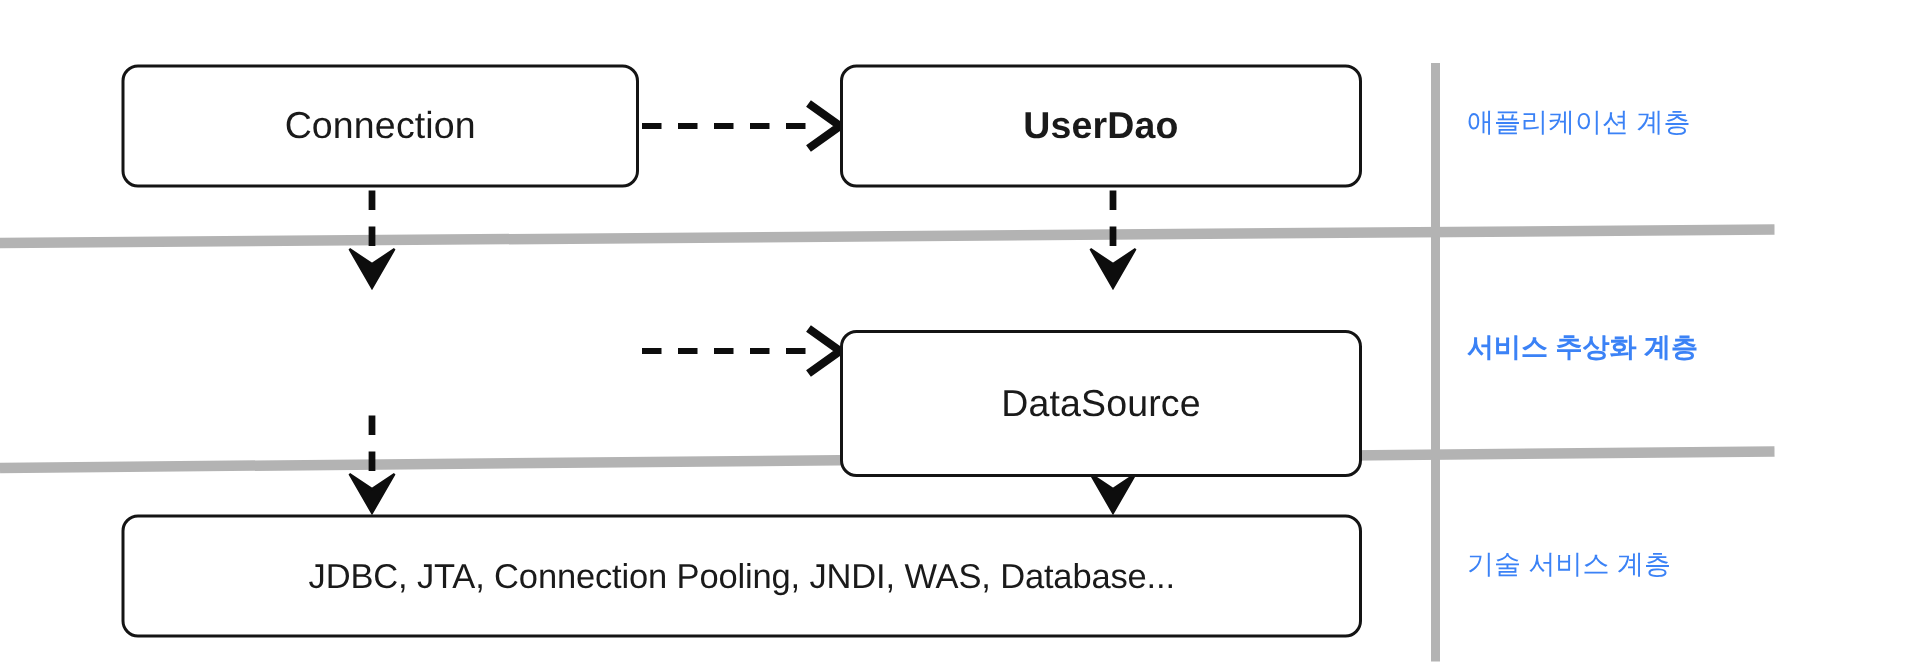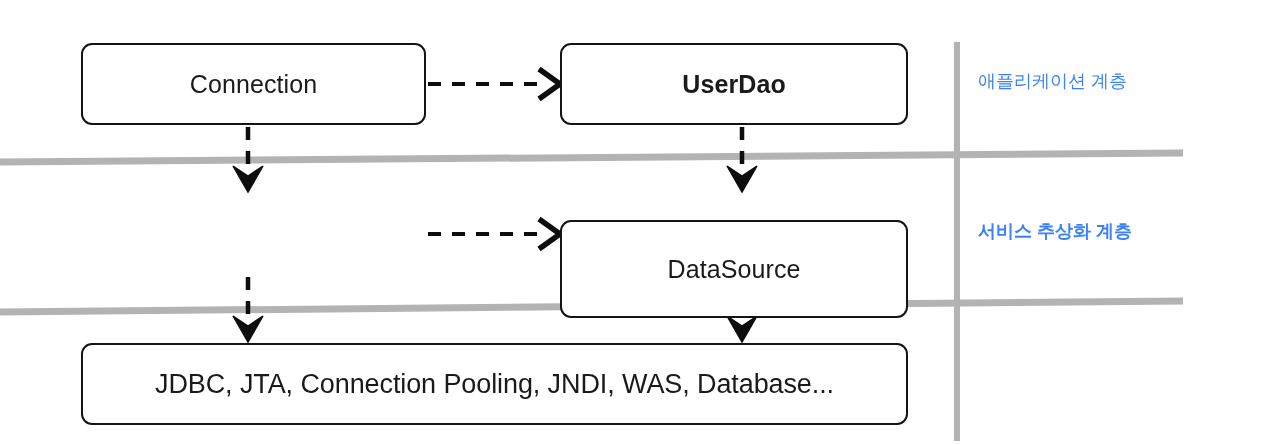--- a/index.html
+++ b/index.html
@@ -37,21 +37,21 @@
   }
   .node-label {
     font-family: "Liberation Sans", sans-serif;
     font-size: 25px;
     color: #1a1a1a;
     letter-spacing: 0.1px;
     white-space: nowrap;
     line-height: 1;
   }
   .node-label.wide {
-    font-size: 27px;
+    font-size: 23px;
     letter-spacing: -0.1px;
   }
   .layer-caption {
     position: absolute;
     font-family: "Liberation Sans", sans-serif;
     font-size: 18px;
     color: #3b82f6;
     white-space: nowrap;
     line-height: 1;
     z-index: 3;
@@ -125,14 +125,15 @@
   </div>
 
   <div class="node-box" id="box-tech-services">
     <span class="node-label wide">JDBC, JTA, Connection Pooling, JNDI, WAS, Database...</span>
   </div>
 
   <div class="layer-caption" id="caption-application">애플리케이션 계층</div>
 
   <div class="layer-caption" id="caption-abstraction">서비스 추상화 계층</div>
 
+  <div class="layer-caption" id="caption-technical">기술 서비스 계층</div>
 
 </div>
 
 </body></html>

